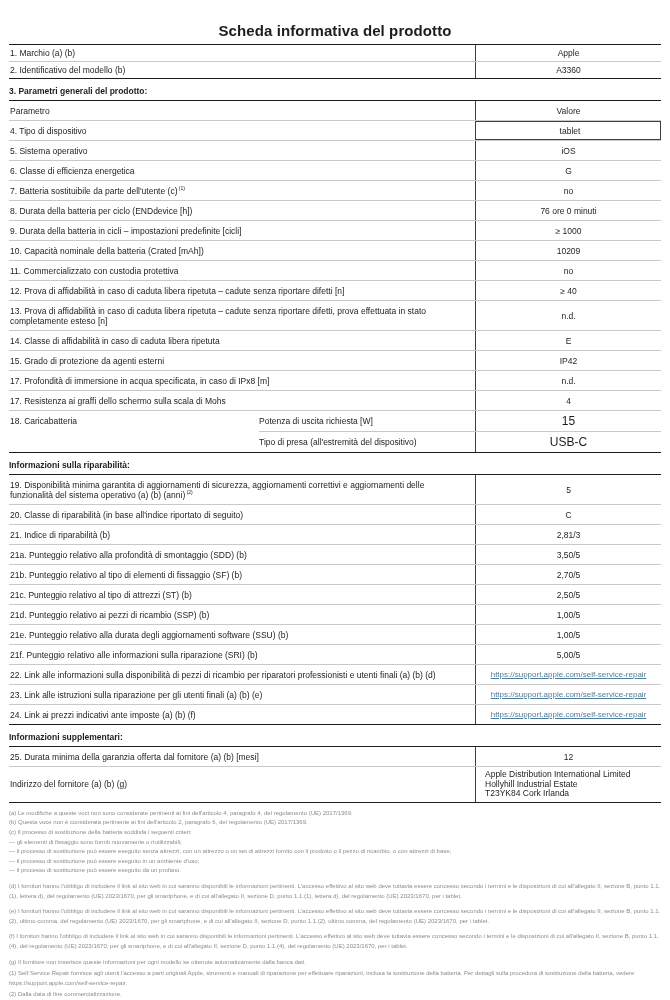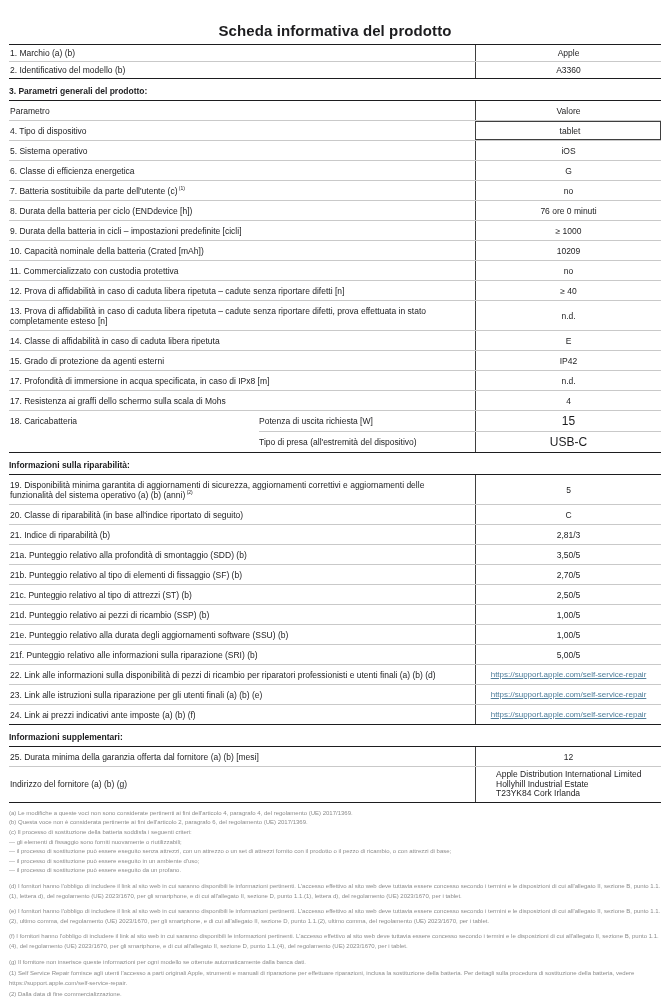--- a/index.html
+++ b/index.html
@@ -33,21 +33,21 @@
     display:flex; align-items:center; justify-content:center; text-align:center;
     padding:3px 4px; min-height:19px;
   }
   .row.slim .c-value { min-height:14px; }
   .row.slim .c-label { padding-top:2.5px; padding-bottom:2.5px; }
 
   .c-value.boxed { border:1.5px solid #3f3f3f;padding-left:8px; }
 
   .c-value.addr {
     flex-direction:column; align-items:flex-start; justify-content:center;
-    text-align:left; padding-left:20px; line-height:9.6px;
+    text-align:left; padding-left:9px; line-height:9.6px;
   }
 
   .c-value a {
     color:#4e7d9a; font-size:8px; text-decoration:underline; word-break:break-all;
   }
 
   
   .row-compound { display:flex; border-bottom:none; }
   .row-compound .c-charger-label {
     width:250px; font-size:8.5px; display:flex; align-items:flex-start;

